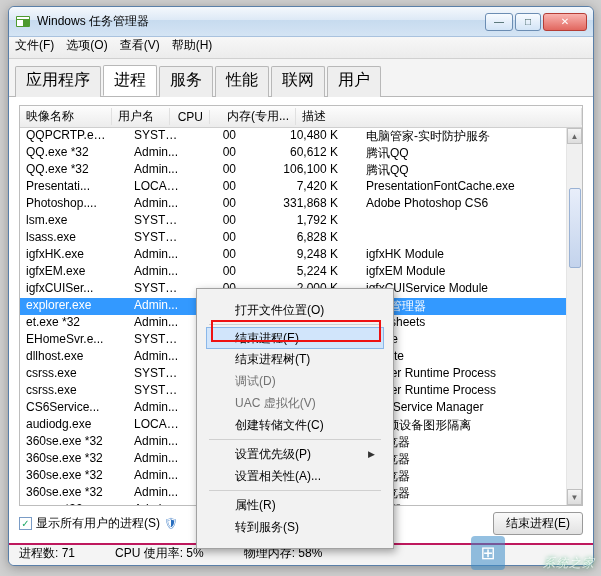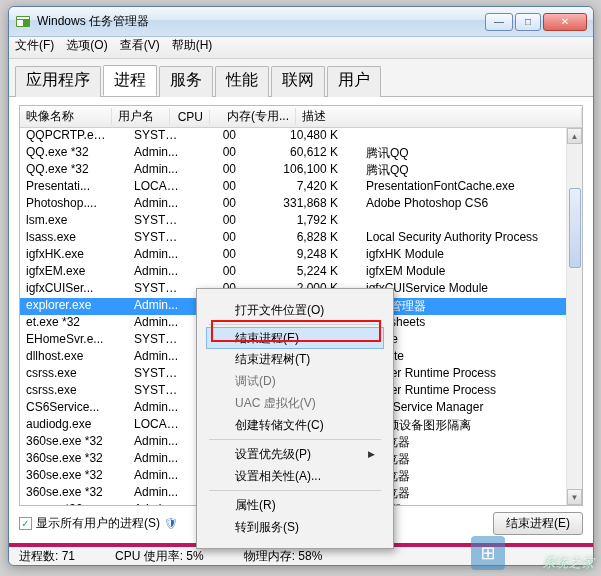--- a/index.html
+++ b/index.html
@@ -27,21 +27,21 @@
   .row.selected { background: #3399ff; color: #fff; }
   .row .col { border-right: none; }
   .scrollbar { position: absolute; top: 22px; right: 0; bottom: 0; width: 16px; background: #f0f0f0; border-left:1px solid #e5e5e5; }
   .scrollbar .arrow { height: 16px; background: linear-gradient(to bottom,#f5f5f5,#ddd); border:1px solid #c0c0c0; display:flex; align-items:center; justify-content:center; font-size:8px; color:#666;}
   .scrollbar .thumb { position:absolute; left:2px; width:12px; top:60px; height:80px; background: linear-gradient(to bottom,#e8eefa,#c3d3ec); border:1px solid #9ab2d4; border-radius:2px;}
   .bottombar { display: flex; align-items: center; justify-content: space-between; padding: 6px 0 2px; }
   .chk { display: flex; align-items: center; gap: 4px; }
   .chkbox { width:13px; height:13px; border:1px solid #7a9cc6; background:#fff; display:flex; align-items:center; justify-content:center; font-size:10px; color:#2a6; }
   .shield { color:#2a6fbf; font-size:11px; }
   .endbtn { padding: 2px 12px; border:1px solid #9a9a9a; border-radius:3px; background: linear-gradient(to bottom,#fafafa,#e2e2e2); font-size:12px; cursor:default; }
-  .statusbar { height: 22px; border-top: 4px solid #be185d; display: flex; align-items: center; padding: 0 10px; gap: 40px; font-size:12px; background:#f4f4f4; border-radius:0 0 6px 6px;}
+  .statusbar { height: 22px; border-top: 2px solid #be185d; display: flex; padding: 0 10px; gap: 40px; font-size:12px; background:#f4f4f4; border-radius:0 0 6px 6px;}
   .ctxmenu { position: absolute; top: 288px; left: 196px; width: 198px; background: #f2f2f2; border: 1px solid #a2a2a2; box-shadow: 2px 3px 8px rgba(0,0,0,0.35); padding: 10px; }
   .ctxmenu .mi { height: 22px; display: flex; align-items: center; padding: 0 8px 0 28px; font-size:12px; color:#000; position:relative; }
   .ctxmenu .mi.hover { background: #d1e5fb; border:1px solid #8ab7e9; margin:-1px; }
   .ctxmenu .mi.disabled { color:#737373; }
   .ctxmenu .sep { height:1px; margin:3px 2px; background:#d0d0d0; }
   .ctxmenu .mi .arrow { position:absolute; right:8px; font-size:9px; color:#333; }
   .redbox { position:absolute; border:2px solid #e11; pointer-events:none; }
   .redbox.r1 { top: 320px; left: 211px; width: 170px; height: 22px; }
   .watermark { position:absolute; right:6px; bottom:4px; font-size:12px; font-style:italic; color:rgba(255,255,255,0.7); text-shadow:0 0 4px #4a7; letter-spacing:1px; pointer-events:none;}
   .wmlogo { position:absolute; right:96px; bottom:6px; width:34px; height:34px; background: rgba(60,140,200,0.55); border-radius:4px; display:flex; align-items:center; justify-content:center; color:#fff; font-size:18px; pointer-events:none;}
@@ -90,20 +90,21 @@
         <div class="col c-cpu">CPU</div>
         <div class="col c-mem">内存(专用...</div>
         <div class="col c-desc">描述</div>
       </div>
       <div class="rows" id="rows">
           <div class="row">
             <div class="col c-name">QQPCRTP.ex...</div>
             <div class="col c-user">SYSTEM</div>
             <div class="col c-cpu">00</div>
             <div class="col c-mem">10,480 K</div>
+            <div class="col c-desc">电脑管家-实时防护服务</div>
           </div>
           <div class="row">
             <div class="col c-name">QQ.exe *32</div>
             <div class="col c-user">Admin...</div>
             <div class="col c-cpu">00</div>
             <div class="col c-mem">60,612 K</div>
             <div class="col c-desc">腾讯QQ</div>
           </div>
           <div class="row">
             <div class="col c-name">QQ.exe *32</div>
@@ -130,21 +131,20 @@
             <div class="col c-name">lsm.exe</div>
             <div class="col c-user">SYSTEM</div>
             <div class="col c-cpu">00</div>
             <div class="col c-mem">1,792 K</div>
           </div>
           <div class="row">
             <div class="col c-name">lsass.exe</div>
             <div class="col c-user">SYSTEM</div>
             <div class="col c-cpu">00</div>
             <div class="col c-mem">6,828 K</div>
-            <div class="col c-desc">Local Security Authority Process</div>
           </div>
           <div class="row">
             <div class="col c-name">igfxHK.exe</div>
             <div class="col c-user">Admin...</div>
             <div class="col c-cpu">00</div>
             <div class="col c-mem">9,248 K</div>
             <div class="col c-desc">igfxHK Module</div>
           </div>
           <div class="row">
             <div class="col c-name">igfxEM.exe</div>

